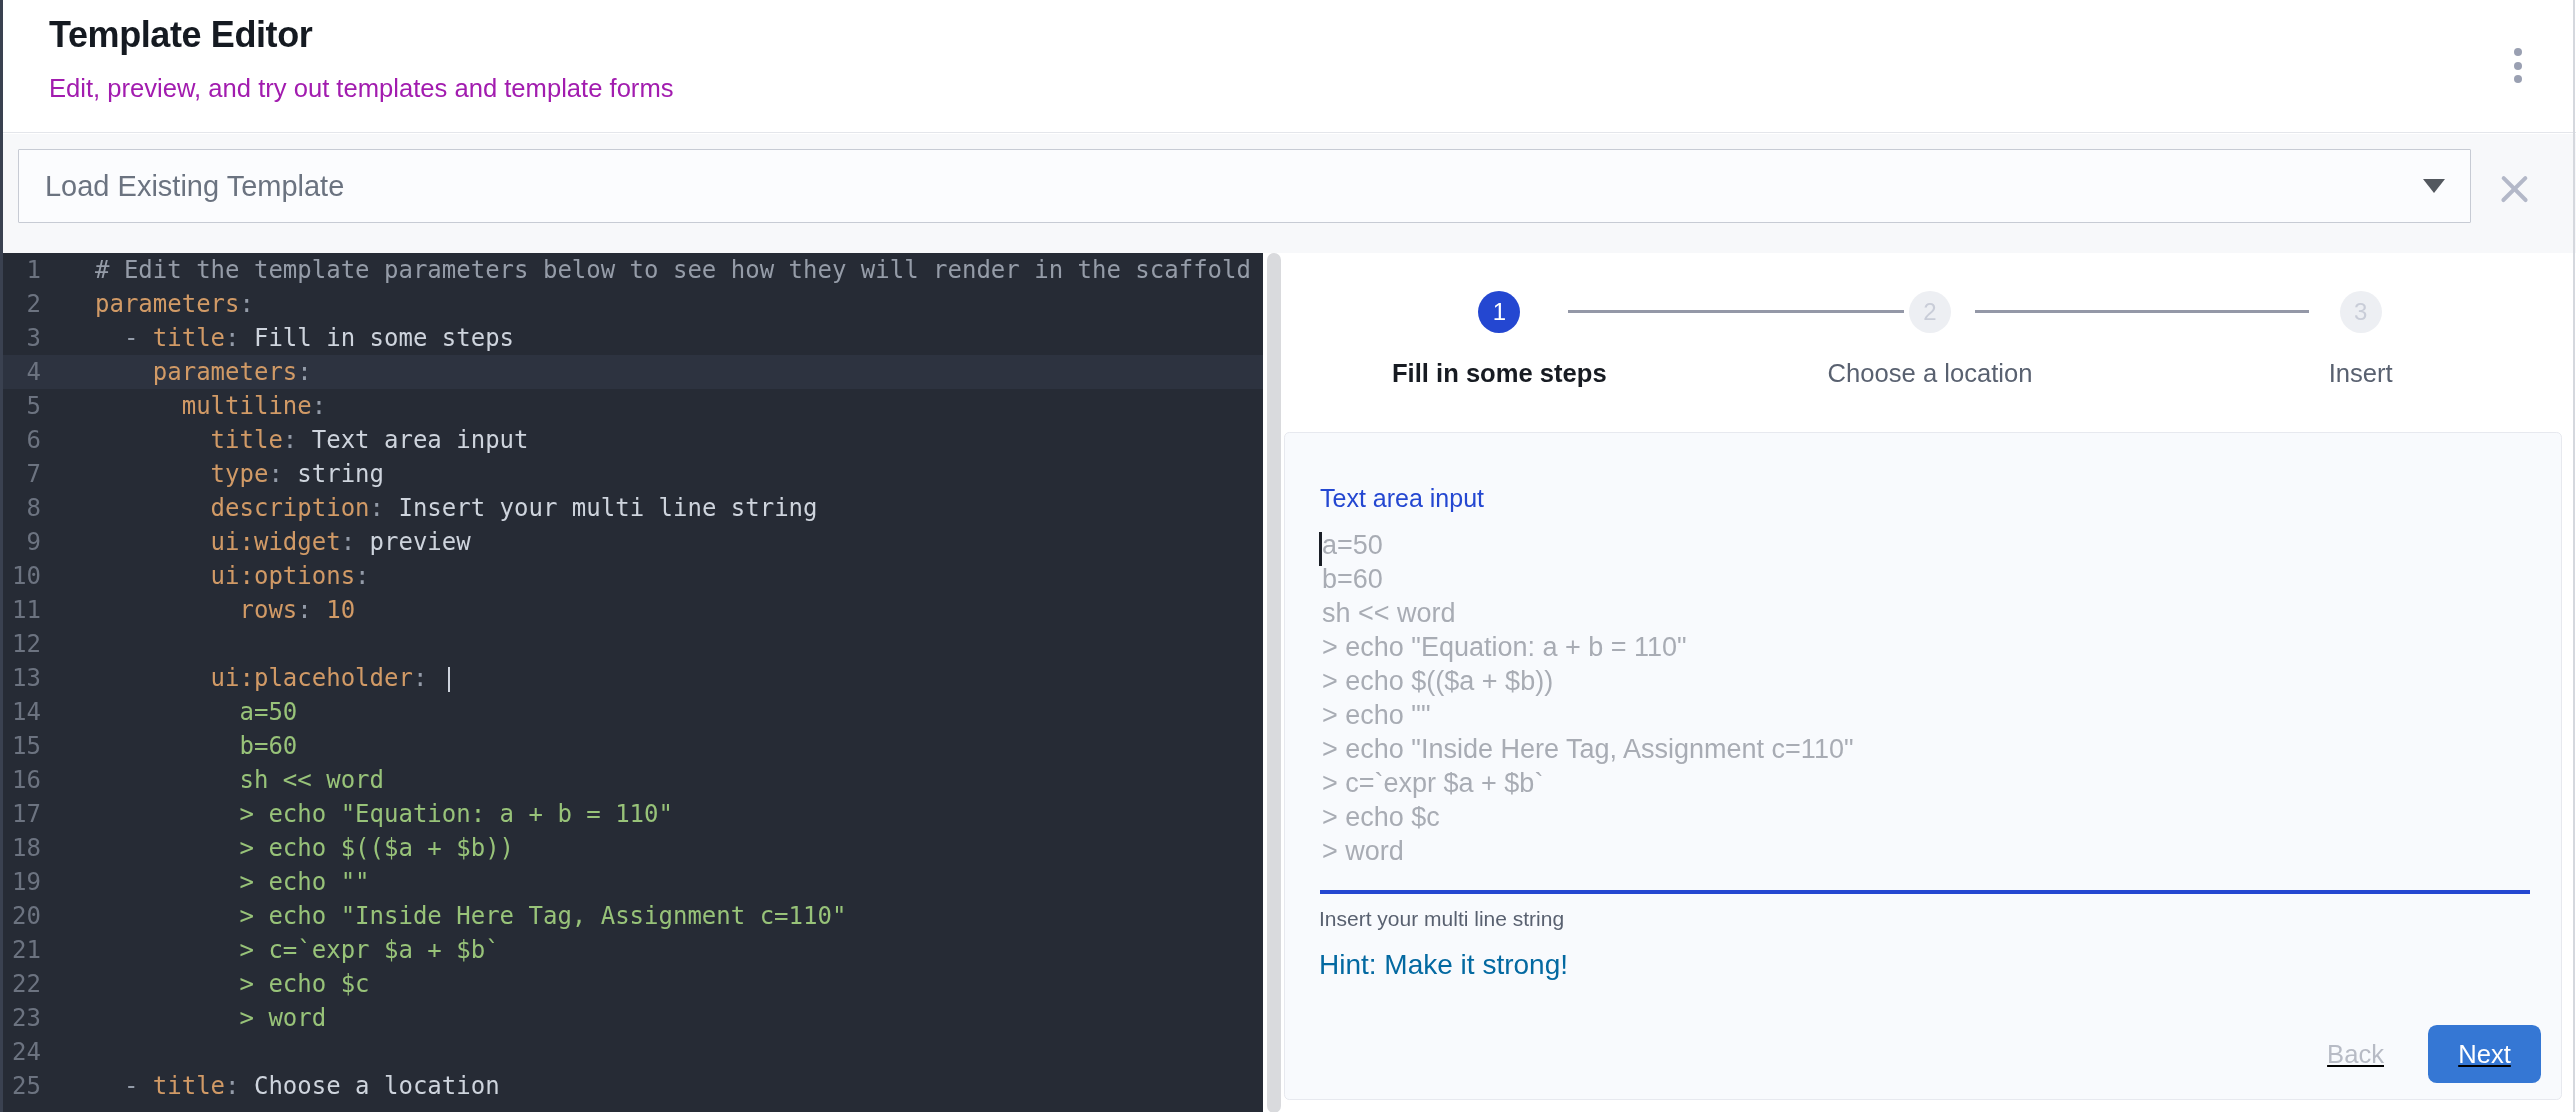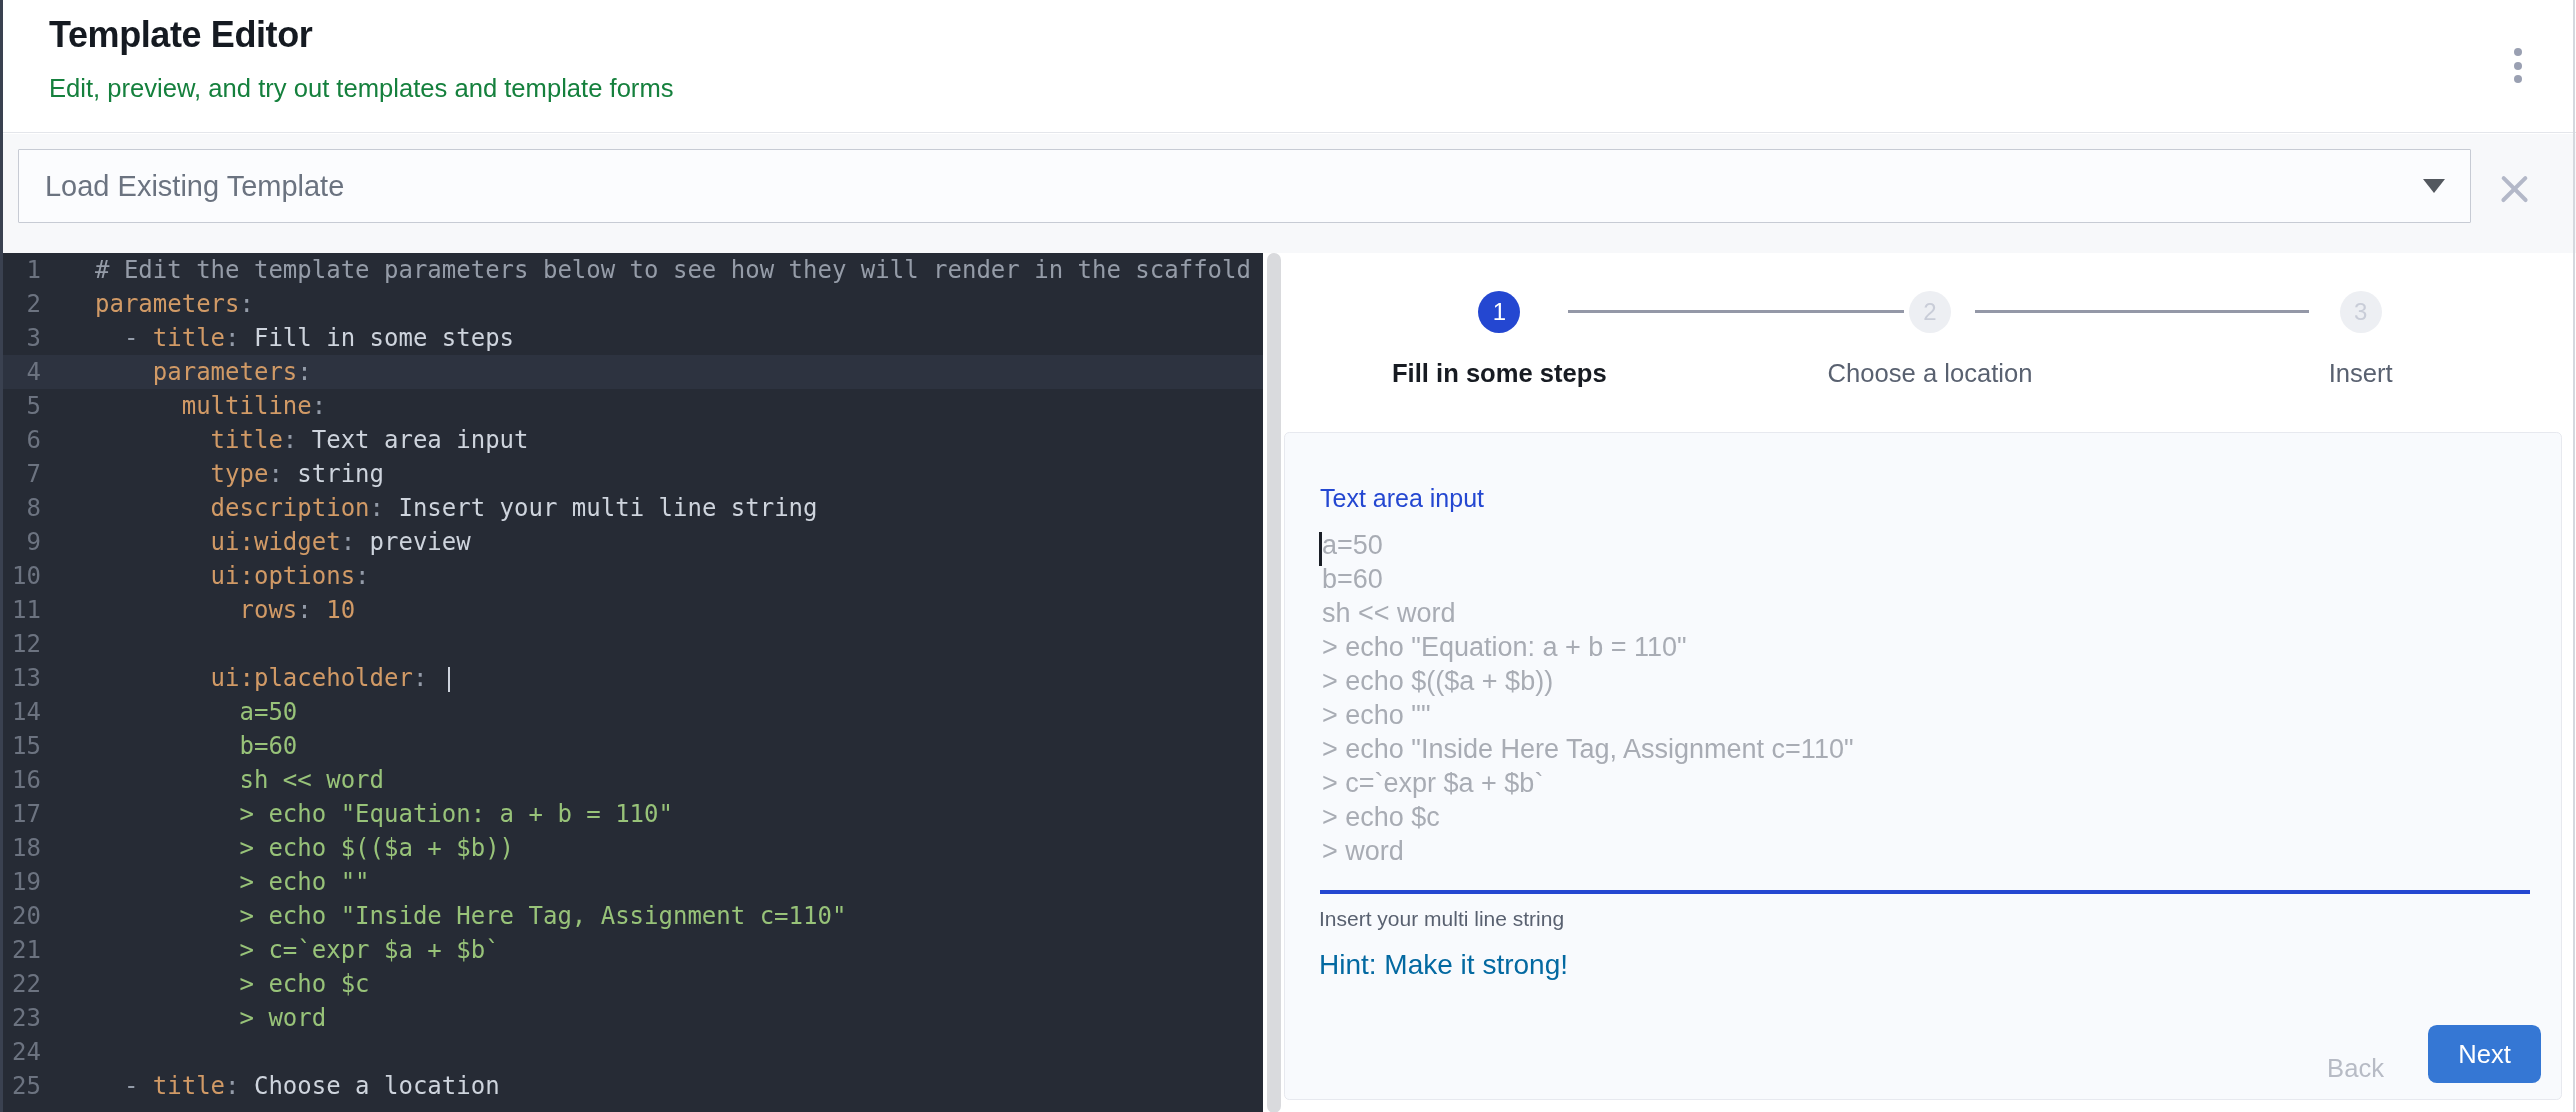--- a/index.html
+++ b/index.html
@@ -4,21 +4,21 @@
 <style>
   html,body{margin:0;padding:0;background:#fff;}
   #page{position:relative;width:2576px;height:1113px;background:#fff;overflow:hidden;
         font-family:"Liberation Sans",sans-serif;}
   .edge-left{position:absolute;left:0;top:0;bottom:0;width:2.6px;background:#3a4150;z-index:40;}
   .edge-right{position:absolute;right:0.9px;top:0;bottom:0;width:1.8px;background:#d5d8de;z-index:40;}
 
   
   .header{position:relative;height:132px;border-bottom:1.8px solid #e4e6eb;background:#fff;}
   .page-title{position:absolute;left:49px;top:14px;font-size:36px;font-weight:700;color:#151a21;letter-spacing:-0.4px;}
-  .page-subtitle{position:absolute;left:49px;top:74px;font-size:25.6px;color:#15803d;}
+  .page-subtitle{position:absolute;left:49px;top:74px;font-size:25.6px;color:#a21caf;}
   .kebab{position:absolute;left:2500px;top:39px;width:35px;height:53px;display:flex;flex-direction:column;
          align-items:center;justify-content:center;gap:5.3px;cursor:pointer;}
   .kebab i{width:8px;height:8px;border-radius:50%;background:#9aa0b2;display:block;}
 
   
   .toolbar{position:absolute;top:134px;left:0;right:0;height:119px;background:#f7f8fa;}
   .select{position:absolute;left:17.6px;top:15px;width:2451px;height:72px;border:1.8px solid #c7cbd4;
           border-radius:1px;background:#fbfcfe;display:flex;align-items:center;}
   .select-value{margin-left:26.4px;font-size:29px;color:#6b7380;}
   .caret{position:absolute;right:25px;top:29px;width:0;height:0;
@@ -56,21 +56,21 @@
   .connector.c2{left:53.5%;width:25.8%;}
 
   .card{position:absolute;left:0;top:179px;width:1278px;height:668px;background:#f8fafd;
         border:1.8px solid #e7e9ef;border-radius:5.3px;box-sizing:border-box;}
   .field-label{position:absolute;left:35px;top:51px;font-size:25px;color:var(--accent);}
   .ta{position:absolute;left:37px;top:95px;font-size:27px;line-height:34px;color:#a8acb4;white-space:pre;cursor:text;}
   .ta-caret{position:absolute;left:34px;top:99px;width:2.6px;height:34px;background:#1b1f27;}
   .underline{position:absolute;left:35px;top:457px;width:1210px;height:4.4px;background:var(--accent);}
   .field-desc{position:absolute;left:34px;top:474px;font-size:21px;color:#596170;}
   .field-help{position:absolute;left:34px;top:516px;font-size:28px;color:#0369a1;}
-  .btn-row{position:absolute;right:20px;top:592px;height:58px;display:flex;align-items:flex-end;gap:37px;}
+  .btn-row{position:absolute;right:20px;top:592px;height:58px;display:flex;align-items:center;gap:37px;text-decoration:underline;}
   .btn-back{font-size:25.6px;color:#b7bbc5;cursor:default;padding:0 7px;}
   .btn-next{width:113px;height:58px;border-radius:8.8px;background:var(--btn-blue);color:#fff;
             font-size:25.6px;display:flex;align-items:center;justify-content:center;cursor:pointer;}
 </style>
 </head>
 <body>
 
 <div id="page">
   <div class="edge-left"></div>
   <div class="edge-right"></div>

